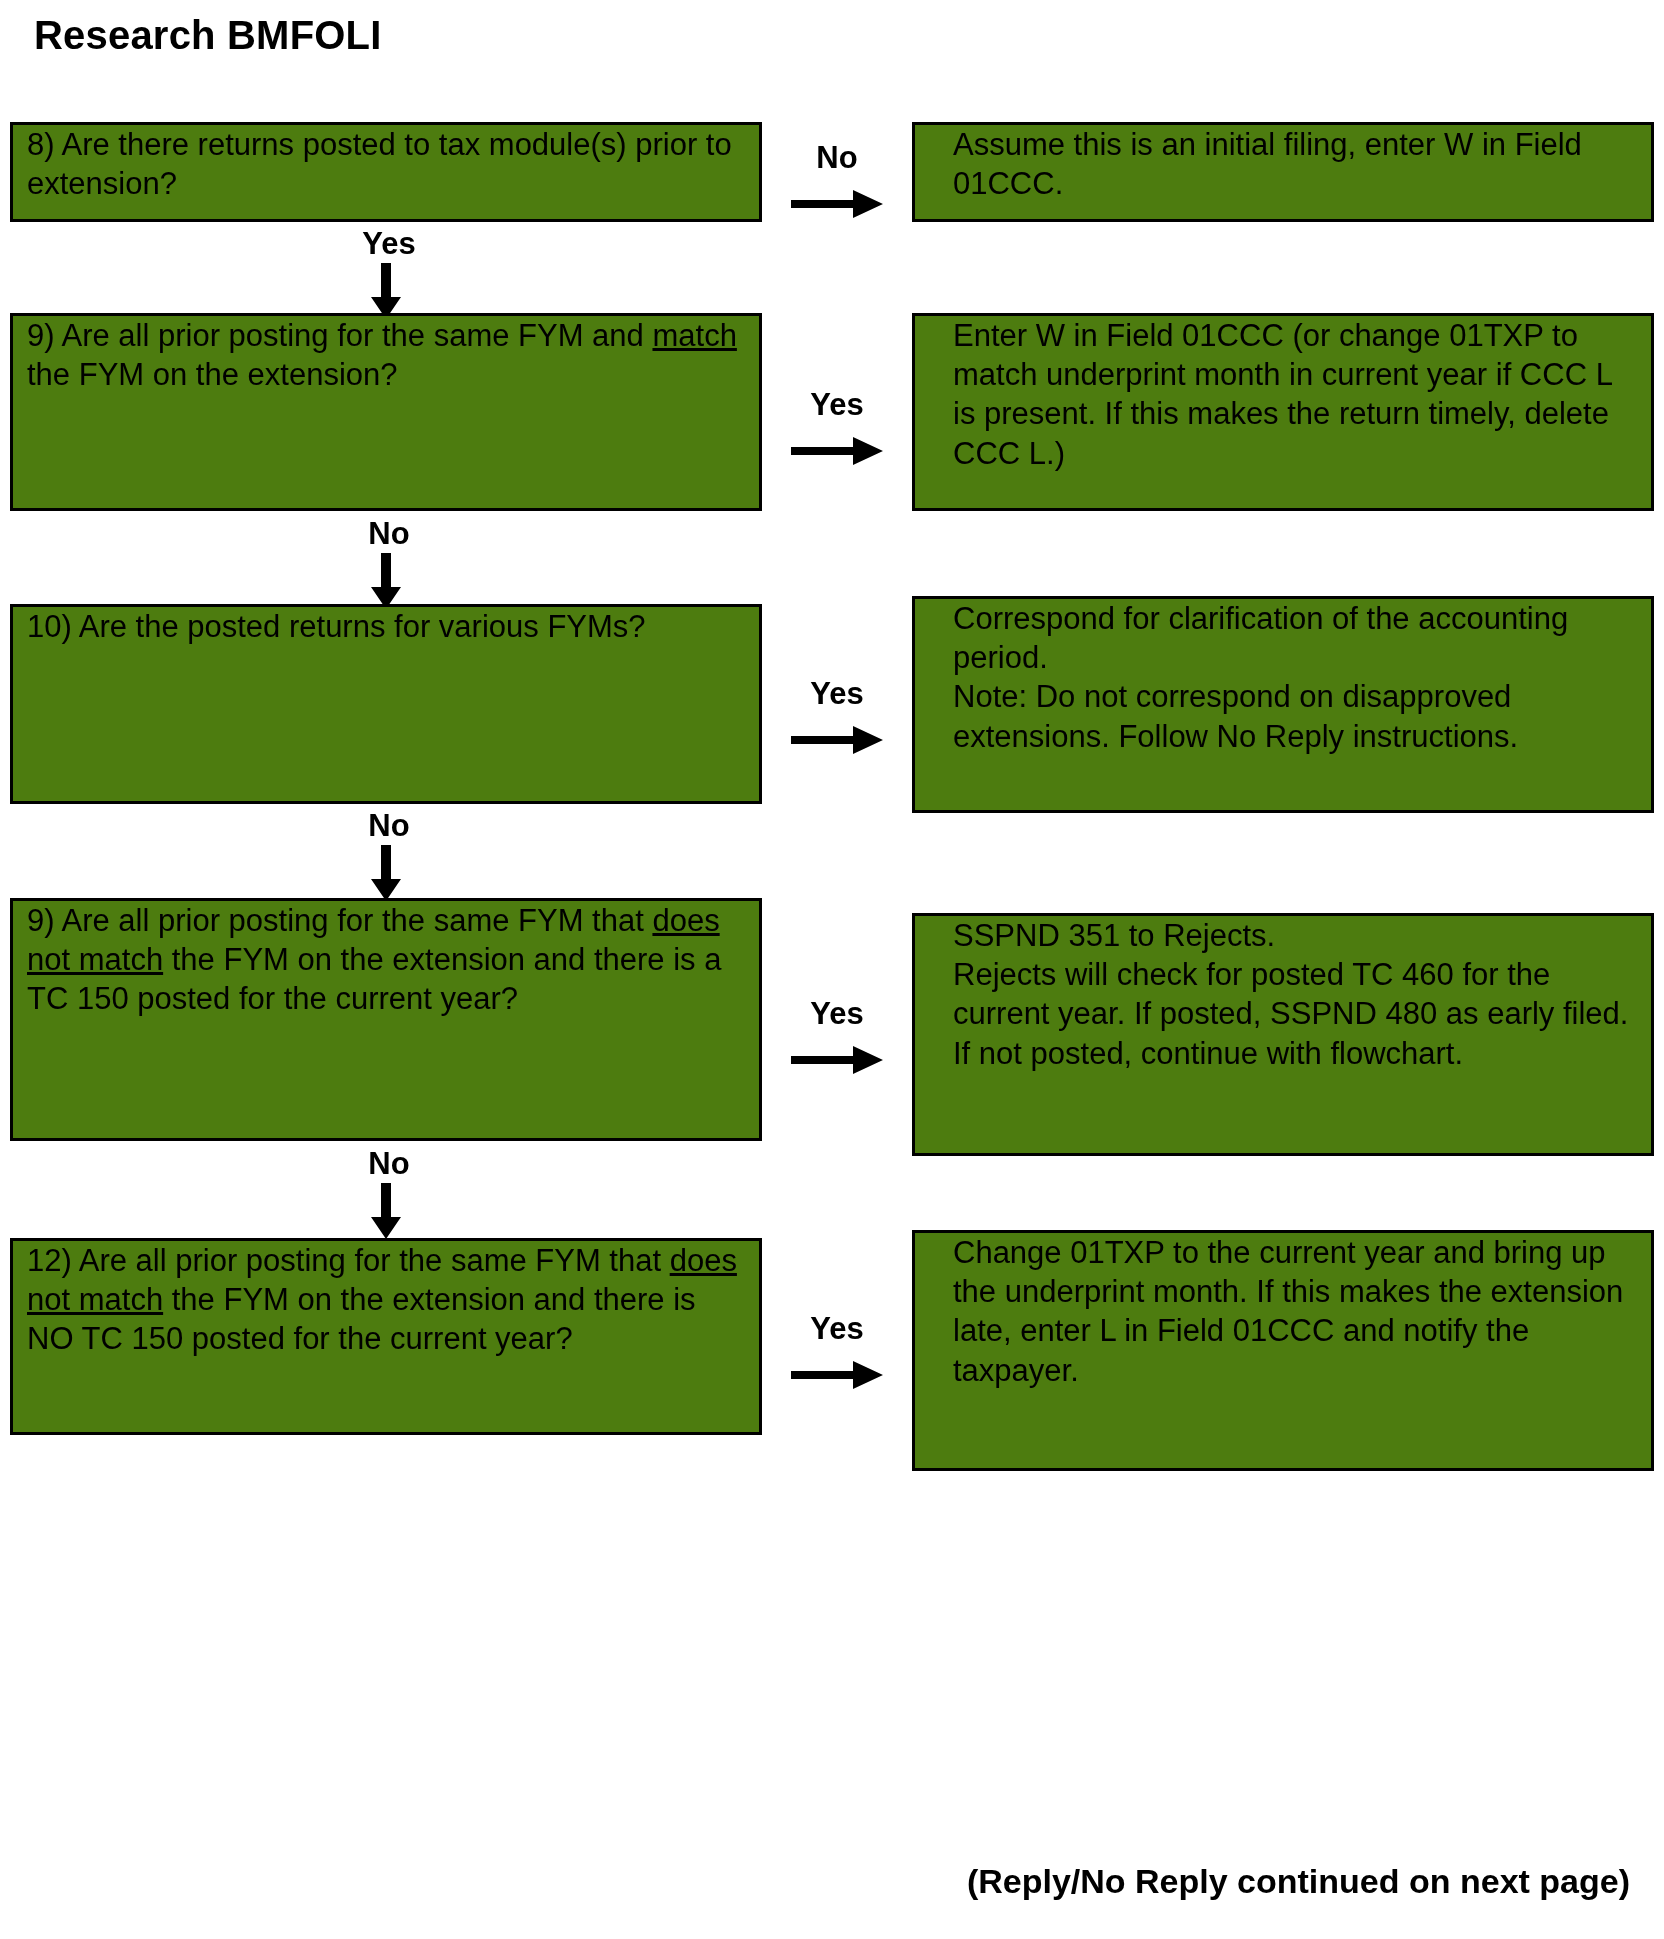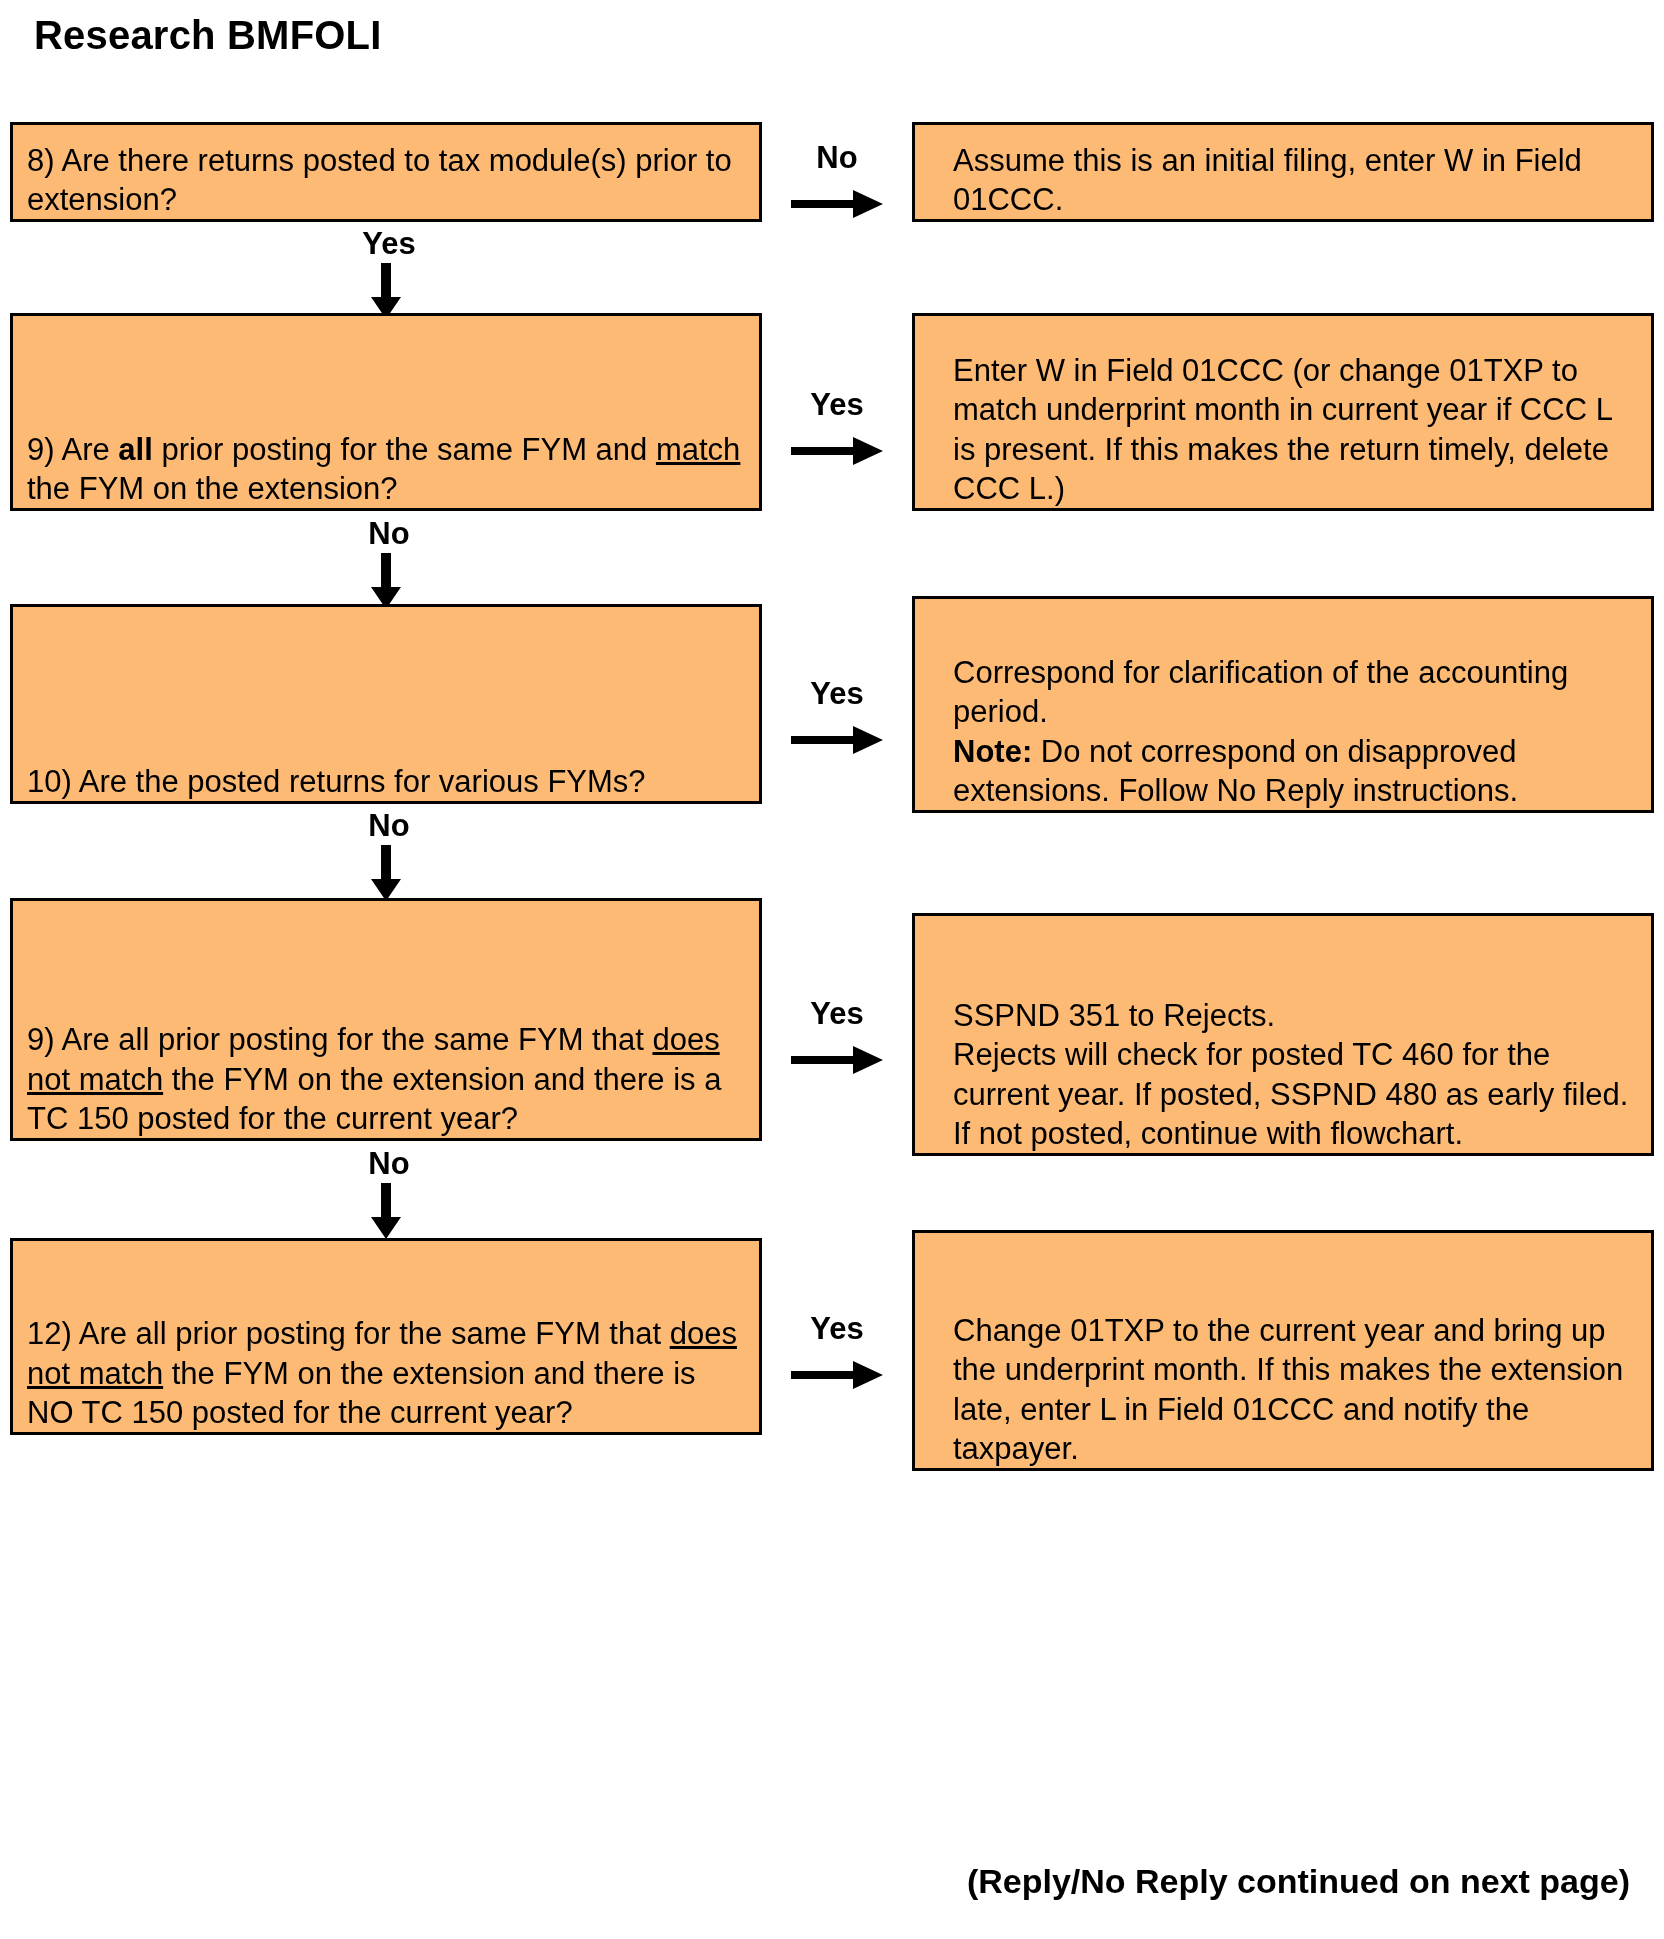--- a/index.html
+++ b/index.html
@@ -32,23 +32,23 @@
   
   .flow-row {
     position: absolute;
     left: 0;
     width: 1664px;
   }
 
   .node-box {
     position: absolute;
     border: 3px solid #000;
-    background: #fdba74;
+    background: #4d7c0f;
     display: flex;
-    align-items: flex-end;
+    align-items: flex-start;
   }
   .node-box .node-text {
     padding: 0 14px;
     font-size: 31px;
     line-height: 1.265;
     width: 100%;
   }
   .node-box.right .node-text { padding-left: 38px; }
 
   .q-box  { left: 10px;  width: 752px; }
@@ -100,21 +100,21 @@
     position: absolute;
     left: 0;
     right: 34px;
     top: 1862px;
     text-align: right;
     font-size: 34px;
     font-weight: bold;
     white-space: nowrap;
   }
 
-  b, strong { font-weight: bold; }
+  b, strong { font-weight: normal; }
   u { text-decoration: underline; text-underline-offset: 2px; }
 </style>
 </head>
 <body>
 
 <div id="chart-title">Research BMFOLI</div>
 
 <div class="flow-row" style="top:122px;">
   <div class="node-box q-box" style="height:100px;">
     <div class="node-text"><span>8) Are there returns posted to tax module(s) prior to extension?</span></div>

